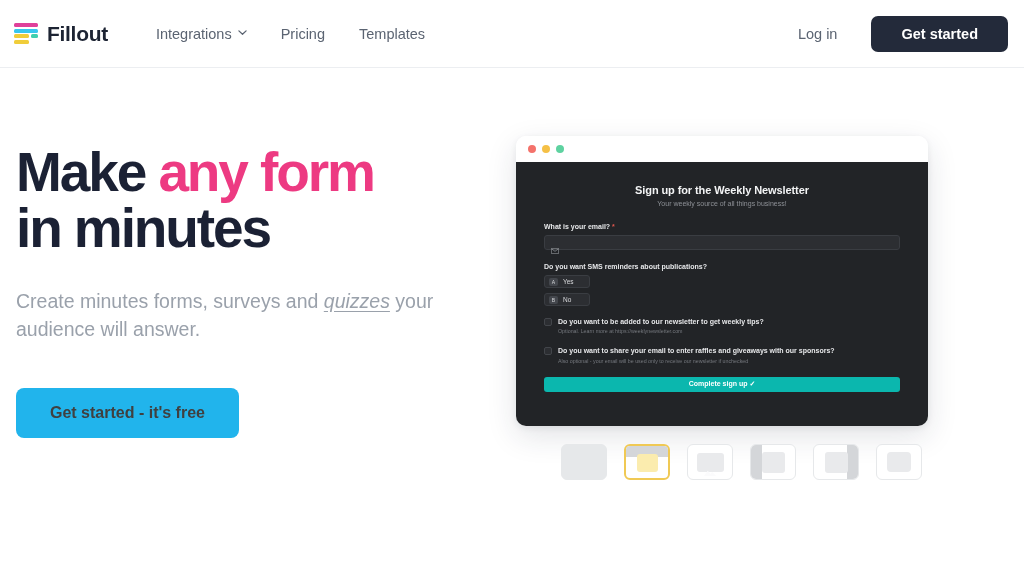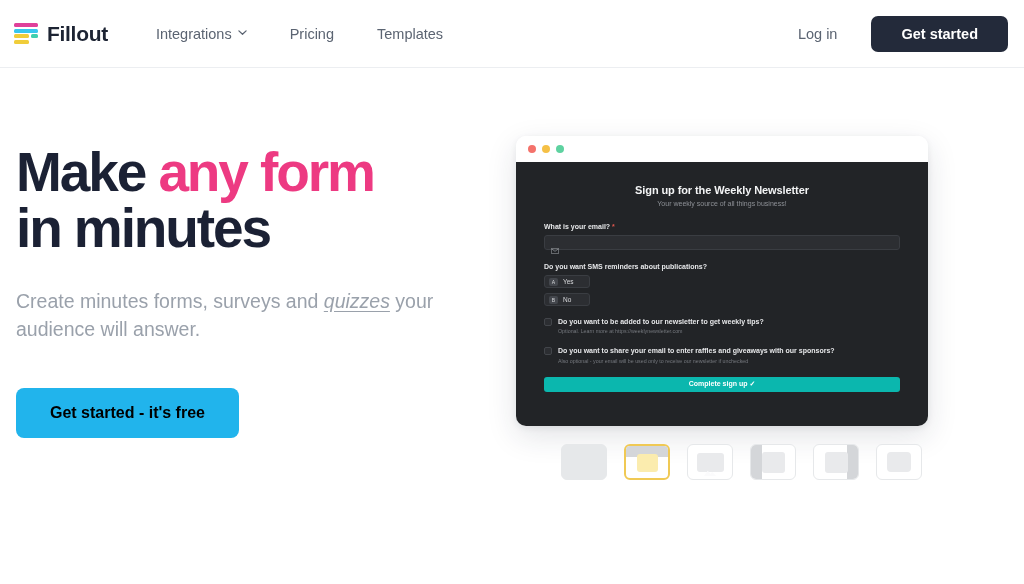--- a/index.html
+++ b/index.html
@@ -28,21 +28,21 @@
   .logo-row.r1 { background: #e0409a; }
   .logo-row.r2 { background: #38c6ef; }
   .logo-row.r3 { background: transparent; }
   .logo-row.r3 .a { flex: 0 0 15px; background: #f0cd3a; border-radius: 1.5px; }
   .logo-row.r3 .b { flex: 1; background: #3ecfaf; border-radius: 1.5px; }
   .logo-row.r4 { background: #f0cd3a; width: 15px; }
   .brand-name {
     font-size: 21px; font-weight: bold; color: #1d2433;
     letter-spacing: -0.3px;
   }
-  .nav-links { display: flex; align-items: center; gap: 43px; margin-left: 48px; }
+  .nav-links { display: flex; align-items: center; gap: 34px; margin-left: 48px; }
   .nav-link {
     font-size: 14.5px; color: #5b6472; cursor: pointer;
     display: flex; align-items: center; gap: 6px;
   }
   .chev { width: 9px; height: 9px; position: relative; top: -1px; }
   .chev svg { display: block; }
   .nav-right {
     margin-left: auto; display: flex; align-items: center; gap: 34px;
   }
   .login-link { font-size: 14.5px; color: #5b6472; cursor: pointer; }
@@ -65,21 +65,21 @@
   h1.headline .accent { color: #ed3a82; }
   .subhead {
     margin-top: 32px;
     font-size: 19.5px; line-height: 1.42;
     color: #9aa1ab; max-width: 430px;
   }
   .subhead .ul { text-decoration: underline; text-underline-offset: 3px; font-style: italic; }
   .cta-blue {
     margin-top: 44px;
     display: inline-block;
-    background: #21b4ec; color: #000000;
+    background: #21b4ec; color: #404040;
     font-size: 16px; font-weight: bold;
     padding: 16px 34px; border-radius: 8px;
     border: none; cursor: pointer;
     font-family: "Liberation Sans", sans-serif;
   }
 
   
   .hero-right { flex: 1; padding-top: 36px; position: relative; }
   .mock-window {
     position: absolute; left: 0; top: 68px;

